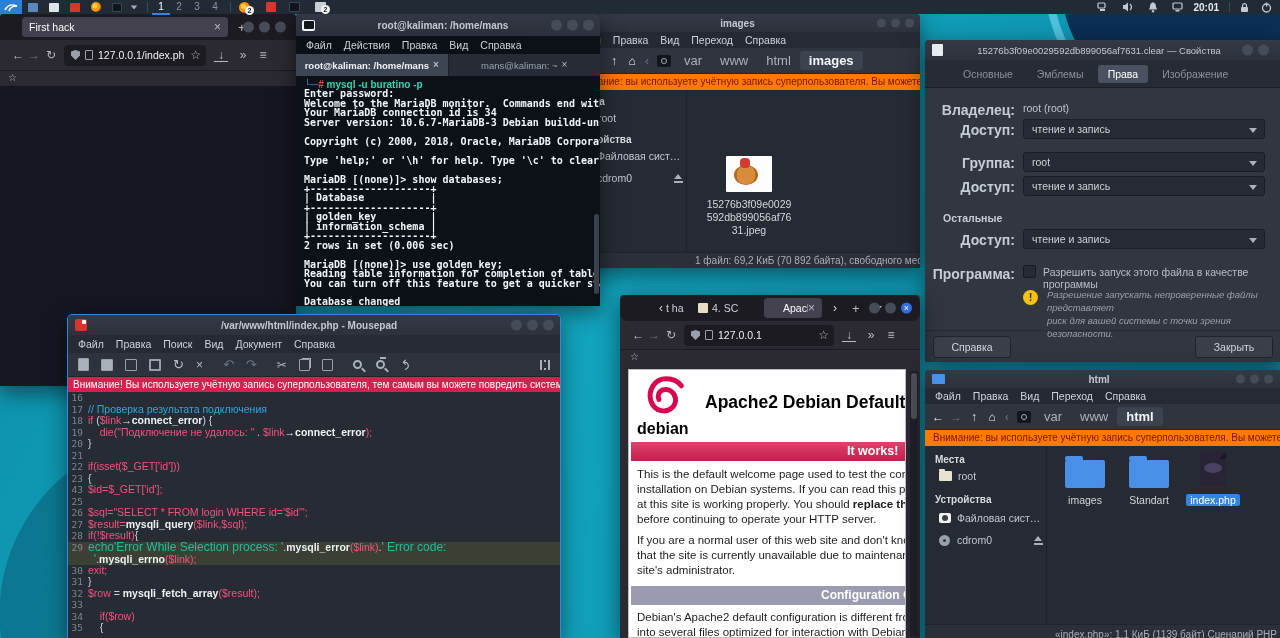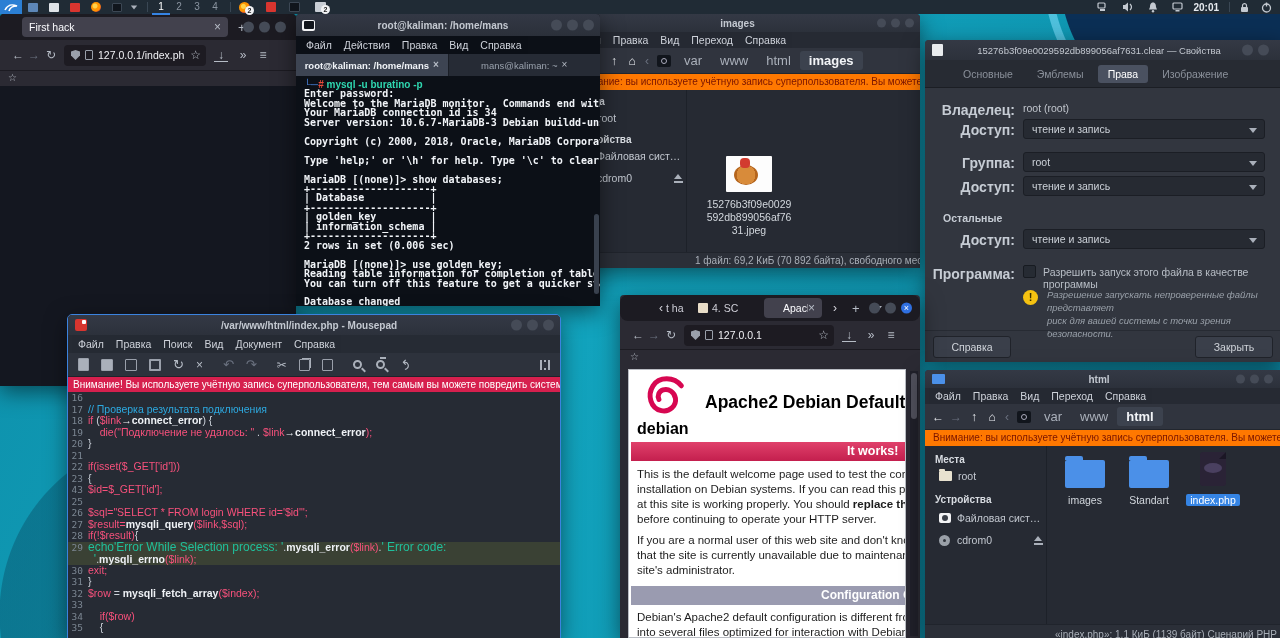--- a/index.html
+++ b/index.html
@@ -473,21 +473,21 @@
       <div class="crow">
         <span class="ln">30</span>
         <span class="ct"><span class="r">exit;</span></span>
       </div>
       <div class="crow">
         <span class="ln">31</span>
         <span class="ct"><span class="p">}</span></span>
       </div>
       <div class="crow">
         <span class="ln">32</span>
-        <span class="ct"><span class="r">$row</span><span class="p"> = </span><span class="w">mysqli_fetch_array</span><span class="r">($index);</span></span>
+        <span class="ct"><span class="r">$row</span><span class="p"> = </span><span class="w">mysqli_fetch_array</span><span class="r">($result);</span></span>
       </div>
       <div class="crow">
         <span class="ln">33</span>
         <span class="ct">&nbsp;</span>
       </div>
       <div class="crow">
         <span class="ln">34</span>
         <span class="ct"><span class="p">    </span><span class="r">if($row)</span></span>
       </div>
       <div class="crow">

